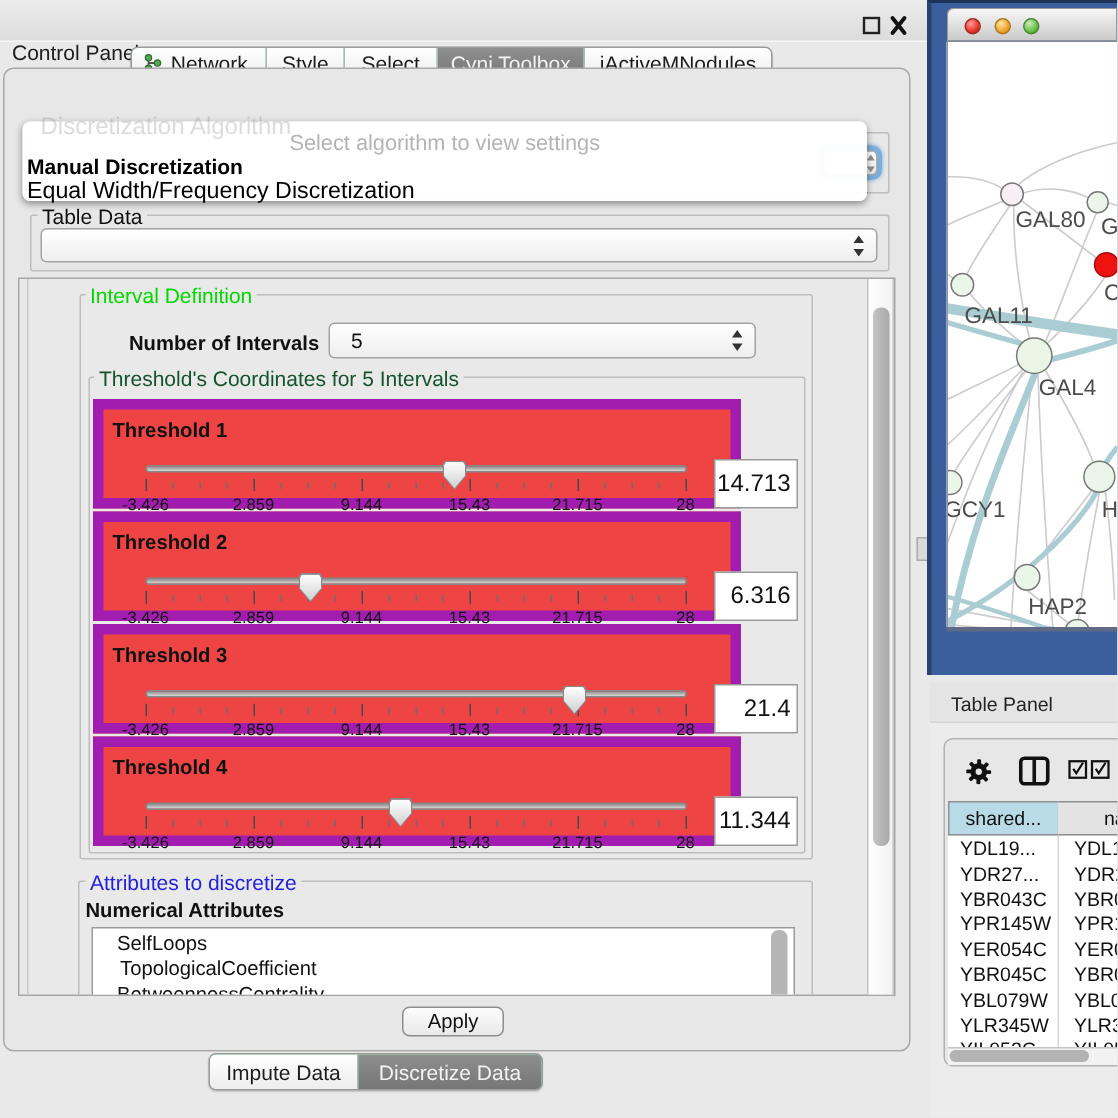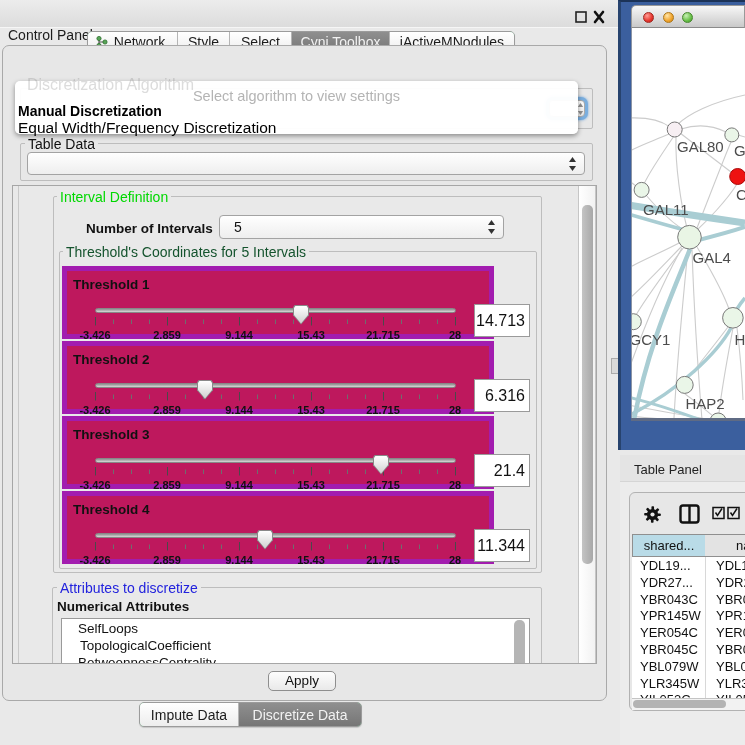--- a/index.html
+++ b/index.html
@@ -21,24 +21,24 @@
 
 #panel { left:2px; top:45px; width:605px; height:656px; border:1px solid #a9a9a9; border-radius:7px; background:#e7e7e7; }
 
 .grp { position:absolute; border:1px solid #bdbdbd; border-radius:2px; }
 
 .combo { position:absolute; background:linear-gradient(#ffffff,#eeeeee); border:1px solid #a3a3a3; border-radius:4px; font-size:14px; color:#111; }
 .combo .cv { position:absolute; left:10px; top:50%; transform:translateY(-50%); }
 .arr { position:absolute; right:7px; top:50%; transform:translateY(-50%); width:9px; height:14px; }
 
 
-.tp { position:absolute; left:49px; width:432px; height:73px; border:5px solid #a21caf; background:#be185d; }
+.tp { position:absolute; left:49px; width:432px; height:73px; border:7px solid #a21caf; background:#ef4444; }
 .tlabel { position:absolute; left:6px; top:6px; font-size:13.5px; font-weight:bold; color:#111; }
 .track { position:absolute; left:28px; top:37px; width:361px; height:5px; background:linear-gradient(#8f8f8f,#d8d8d8); border:1px solid #888; border-radius:3px; }
-.tl { position:absolute; top:58px; width:64px; margin-left:-32px; text-align:center; font-size:11px; font-weight:bold; color:#111; }
+.tl { position:absolute; top:58px; width:64px; margin-left:-32px; text-align:center; font-size:11px; font-weight:normal; color:#111; }
 .thumb { position:absolute; top:34px; width:16px; height:19.5px; clip-path:polygon(10% 0,90% 0,100% 12%,100% 52%,50% 100%,0 52%,0 12%); background:#898989; }
 .thumb .in { position:absolute; left:1px; top:1px; width:14px; height:17.5px; clip-path:polygon(10% 0,90% 0,100% 12%,100% 52%,50% 100%,0 52%,0 12%); background:linear-gradient(#ffffff,#cfcfcf); }
 .vbox { position:absolute; left:407px; top:33px; width:56px; height:33px; background:#fff; border:1px solid #9a9a9a; font-size:16px; color:#111; text-align:right; line-height:31px; padding-right:4px; }
 
 
 .lrow { position:absolute; font-size:13.5px; color:#111; }
 
 
 #popup { left:15px; top:81px; width:563px; height:53px; background:rgba(255,255,255,0.97); border-radius:5px; box-shadow:0 2px 5px rgba(0,0,0,0.4); }
 

